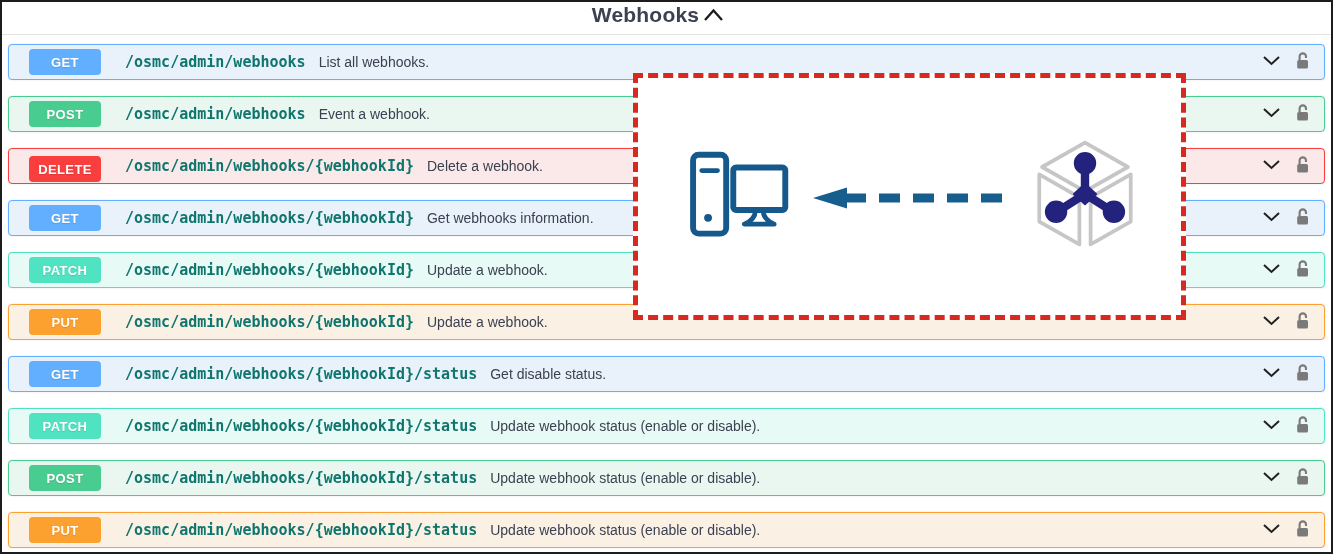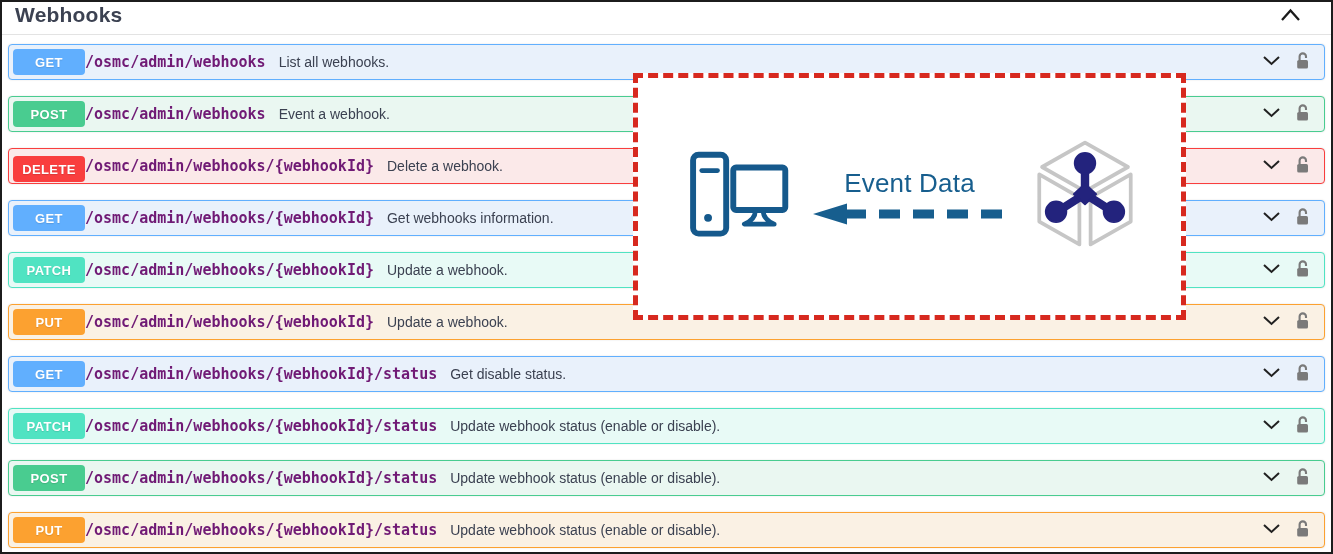--- a/index.html
+++ b/index.html
@@ -8,21 +8,21 @@
     font-family: "Liberation Sans", sans-serif;
     background: #ffffff;
     border: 2px solid #1c1c1c;
     position: relative;
     overflow: hidden;
   }
   
   .section-header {
     display: flex;
     align-items: flex-start;
-    justify-content: space-between;
+    justify-content: center;
     padding: 1px 26px 0 13px;
     height: 33px;
     border-bottom: 1px solid #e3e3e3;
   }
   .section-title {
     font-size: 21px;
     font-weight: 700;
     color: #3b4151;
     letter-spacing: 0.2px;
   }
@@ -33,21 +33,21 @@
   
   .opblock-list { padding: 9px 6px 0 6px; }
   .opblock {
     height: 36px;
     margin-bottom: 16px;
     border: 1px solid var(--border);
     background: var(--bg);
     border-radius: 4px;
     display: flex;
     align-items: center;
-    padding: 0 14px 0 4px;
+    padding: 0 14px 0 20px;
     box-shadow: 0 0 2px rgba(0,0,0,.12);
     cursor: pointer;
   }
   .method-badge {
     min-width: 72px;
     height: 26px;
     padding: 0 8px;
     border-radius: 4px;
     color: #ffffff;
     font-size: 13px;
@@ -56,22 +56,22 @@
     align-items: center;
     justify-content: center;
     letter-spacing: 0.4px;
     text-shadow: 0 1px 1px rgba(0,0,0,.12);
     flex: 0 0 auto;
   }
   .endpoint-path {
     font-family: "DejaVu Sans Mono", "Liberation Mono", monospace;
     font-weight: 700;
     font-size: 15px;
-    color: #701a75;
-    margin-left: 0;
+    color: #0f766e;
+    margin-left: 24px;
     white-space: nowrap;
   }
   .endpoint-desc {
     font-size: 14px;
     color: #3b4151;
     margin-left: 13px;
     white-space: nowrap;
   }
   .row-right {
     margin-left: auto;
@@ -357,21 +357,20 @@
   <span>
     <svg width="104" height="104" viewBox="0 0 132 112" fill="none" stroke="#15598c" stroke-width="7.5" stroke-linecap="round" stroke-linejoin="round">
       <rect x="9" y="5" width="42" height="100" rx="7"></rect>
       <line x1="20" y1="25" x2="40" y2="25" stroke-width="6"></line>
       <circle cx="28" cy="85" r="5" fill="#15598c" stroke="none"></circle>
       <rect x="60" y="21" width="66" height="54" rx="3.5"></rect>
       <path d="M88,76 C88,84 81,90 74,93 L112,93 C105,90 98,84 98,76" stroke-width="6"></path>
     </svg>
   </span>
   <span class="flow-middle">
-    <span class="flow-label" style="color: rgb(23, 94, 142);">Event Data</span>
     <span>
       <svg width="198" height="26" viewBox="0 0 198 26">
         <line x1="34" y1="13" x2="196" y2="13" stroke="#175e8e" stroke-width="9" stroke-dasharray="21 13"></line>
         <polygon points="2,13 36,2.5 36,23.5" fill="#175e8e"></polygon>
       </svg>
     </span>
   </span>
   <span>
     <svg width="112" height="116" viewBox="0 0 120 124" stroke-linejoin="round" stroke-linecap="round">
       <g fill="none" stroke="#c6c6c6" stroke-width="4">

